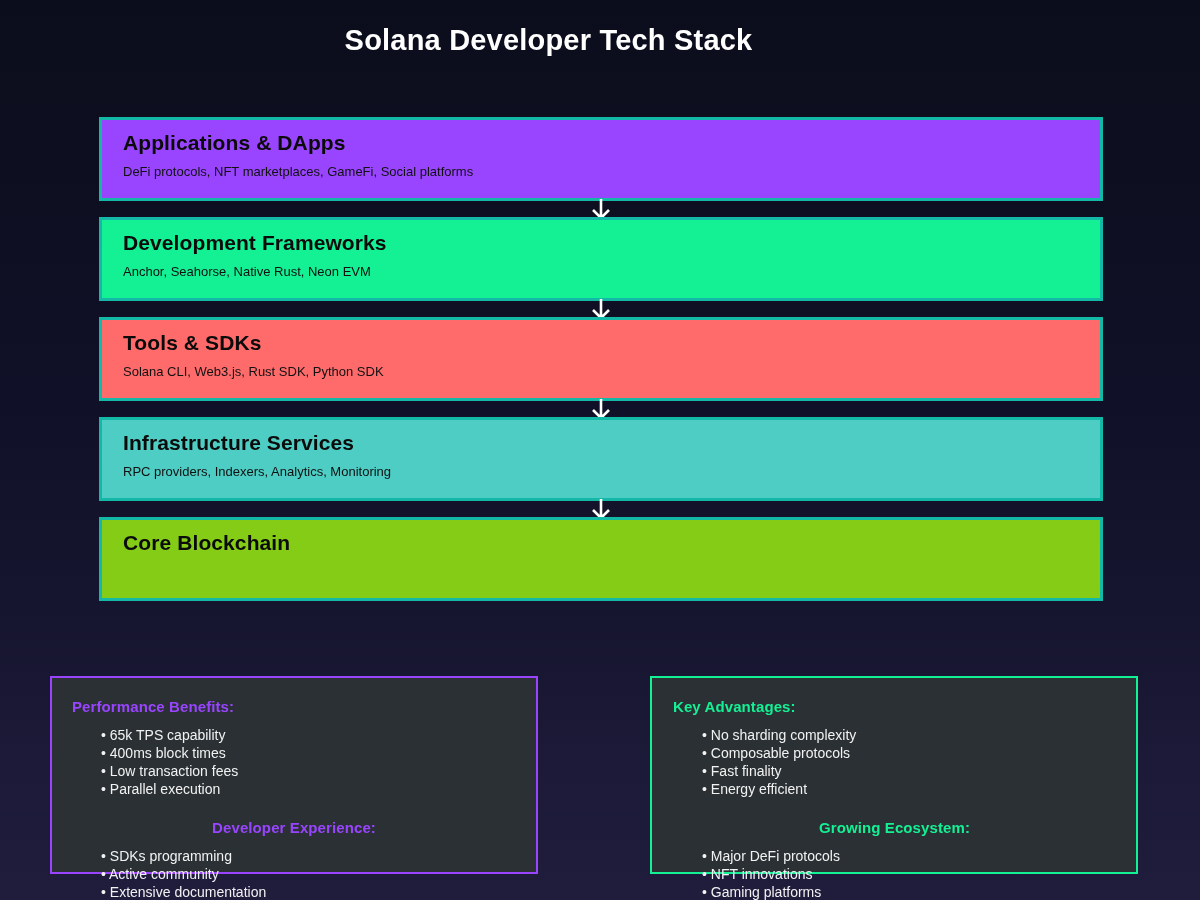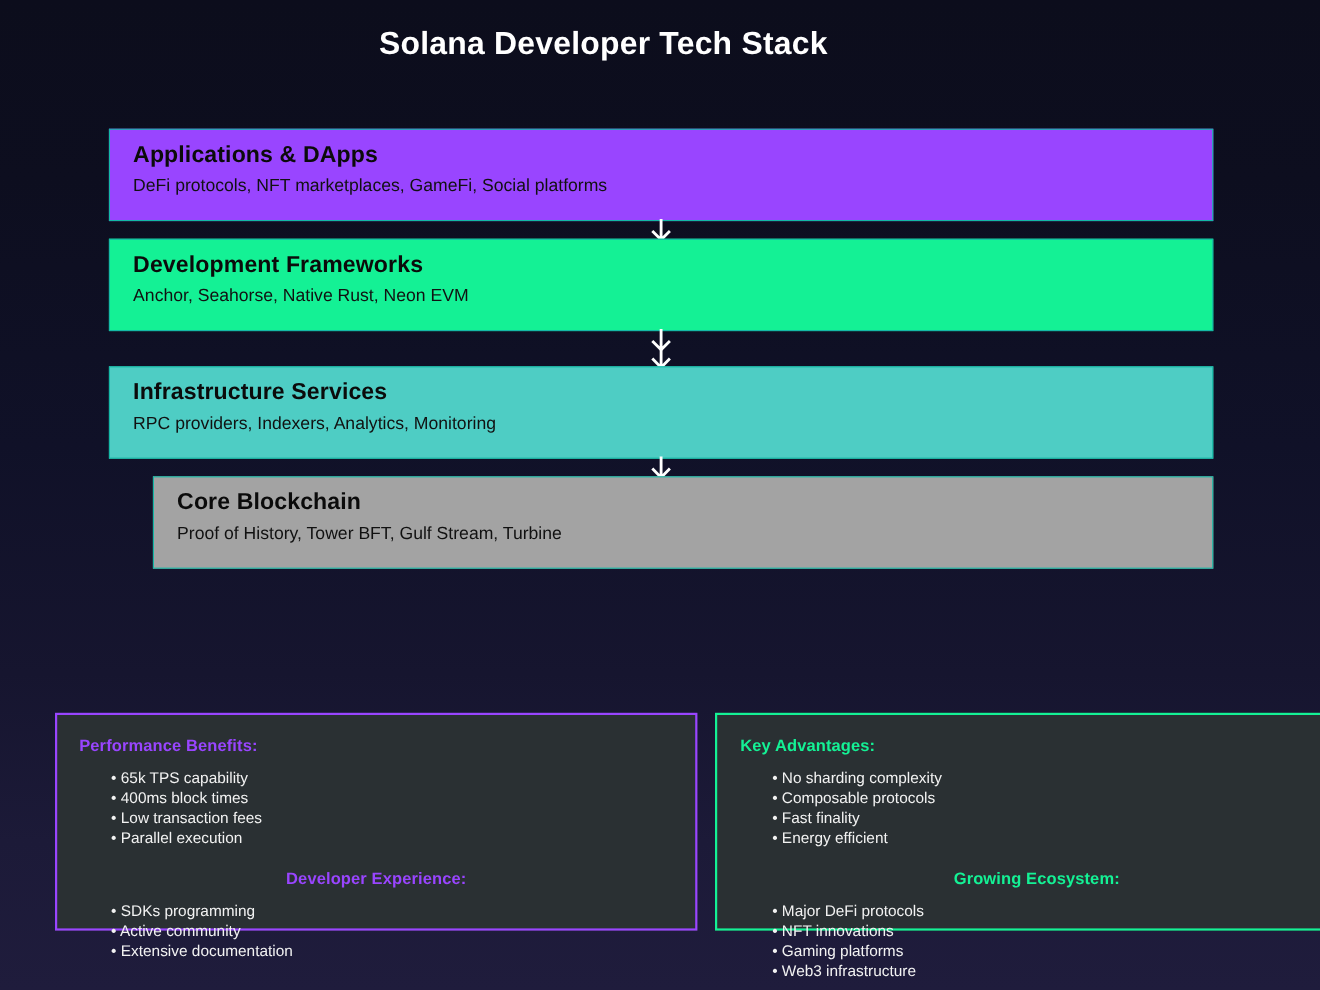--- a/index.html
+++ b/index.html
@@ -39,56 +39,56 @@
     position:absolute;
     left:99px; top:117px;
     width:1004px;
   }
 
   .layer-wrap { position:relative; }
 
   .layer {
     position:relative;
     height:84px;
-    border:1px solid #14b8a6;
+    border:3px solid #14b8a6;
     padding:10px 3px 0 21px;
   }
 
   .layer-title {
     font-size:21px;
     font-weight:bold;
     color:#0b0b0b;
     line-height:26px;
     letter-spacing:0.1px;
   }
 
   .layer-sub {
-    font-size:16px;
+    font-size:13px;
     color:#111111;
     line-height:22px;
     margin-top:5px;
   }
 
   .arrow {
     position:relative;
     height:16px;
   }
   .arrow svg {
     position:absolute;
     left:50%;
     top:-4px;
     transform:translateX(-50%);
     display:block;
   }
 
   
   .panel {
     position:absolute;
-    top:648px;
-    width:584px;
+    top:676px;
+    width:488px;
     height:198px;
     background:#2a3033;
     padding:18px 20px 0 20px;
   }
   .panel-left  { left:50px;  border:2px solid #9945FF; }
   .panel-right { left:650px; border:2px solid #14F195;padding-left:21px; }
 
   .panel-heading {
     font-size:15px;
     font-weight:bold;
@@ -132,42 +132,47 @@
       <div class="layer-title">Development Frameworks</div>
       <div class="layer-sub">Anchor, Seahorse, Native Rust, Neon EVM</div>
     </div>
   </div>
   <div class="arrow">
     <svg width="26" height="26" viewBox="0 0 26 26">
       <path d="M13 2 L13 20 M5 13 L13 21 L21 13" fill="none" stroke="#ffffff" stroke-width="2.6"></path>
     </svg>
   </div>
 
+  <div class="layer-wrap">
+    <div class="layer" style="background-color: rgb(255, 107, 107);">
+      <div class="layer-title">Tools &amp; SDKs</div>
+      <div class="layer-sub">Solana CLI, Web3.js, Rust SDK, Python SDK</div>
+    </div>
+  </div>
   <div class="arrow">
     <svg width="26" height="26" viewBox="0 0 26 26">
       <path d="M13 2 L13 20 M5 13 L13 21 L21 13" fill="none" stroke="#ffffff" stroke-width="2.6"></path>
     </svg>
   </div>
 
   <div class="layer-wrap">
     <div class="layer" style="background-color: rgb(78, 205, 196);">
       <div class="layer-title">Infrastructure Services</div>
       <div class="layer-sub">RPC providers, Indexers, Analytics, Monitoring</div>
     </div>
   </div>
   <div class="arrow">
     <svg width="26" height="26" viewBox="0 0 26 26">
       <path d="M13 2 L13 20 M5 13 L13 21 L21 13" fill="none" stroke="#ffffff" stroke-width="2.6"></path>
     </svg>
   </div>
 
   <div class="layer-wrap">
-    <div class="layer" style="background-color: #a3a3a3; margin-left: 40px;">
+    <div class="layer" style="background-color: #84cc16;">
       <div class="layer-title">Core Blockchain</div>
-      <div class="layer-sub">Proof of History, Tower BFT, Gulf Stream, Turbine</div>
     </div>
   </div>
 
 </div>
 
 <div class="panel panel-left">
   <div class="panel-heading">Performance Benefits:</div>
   <div class="panel-item">• 65k TPS capability</div>
   <div class="panel-item">• 400ms block times</div>
   <div class="panel-item">• Low transaction fees</div>

